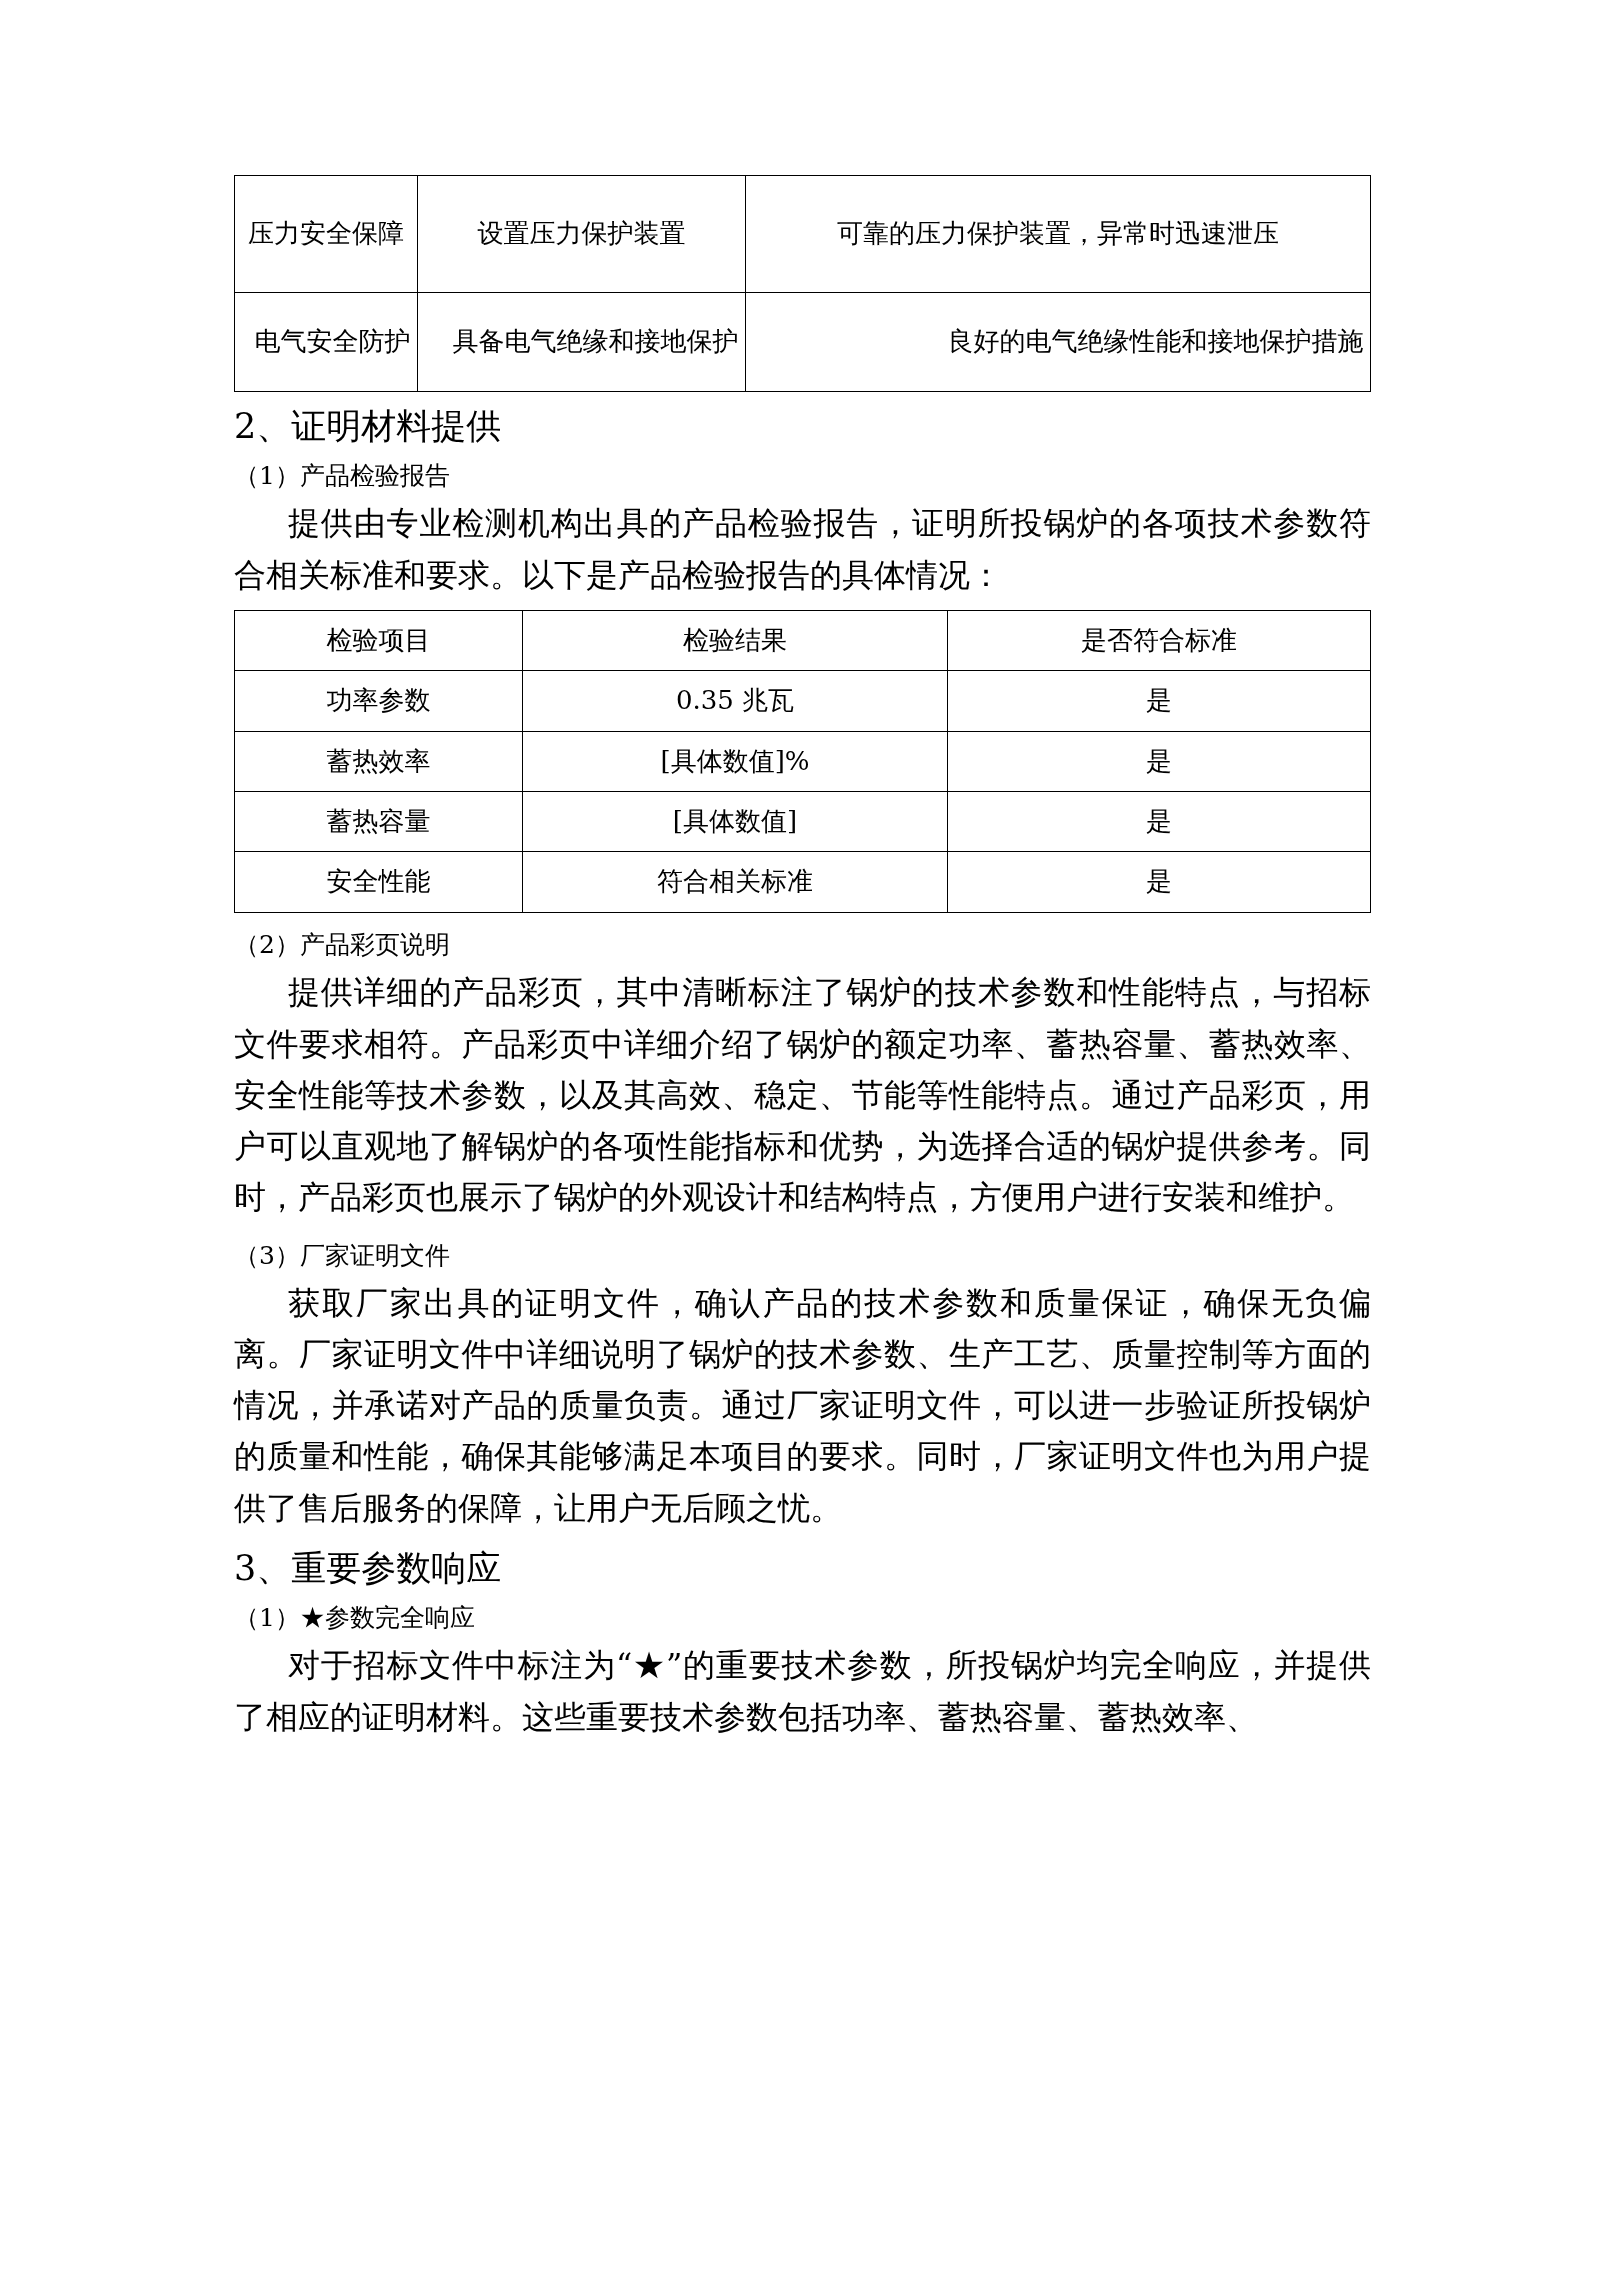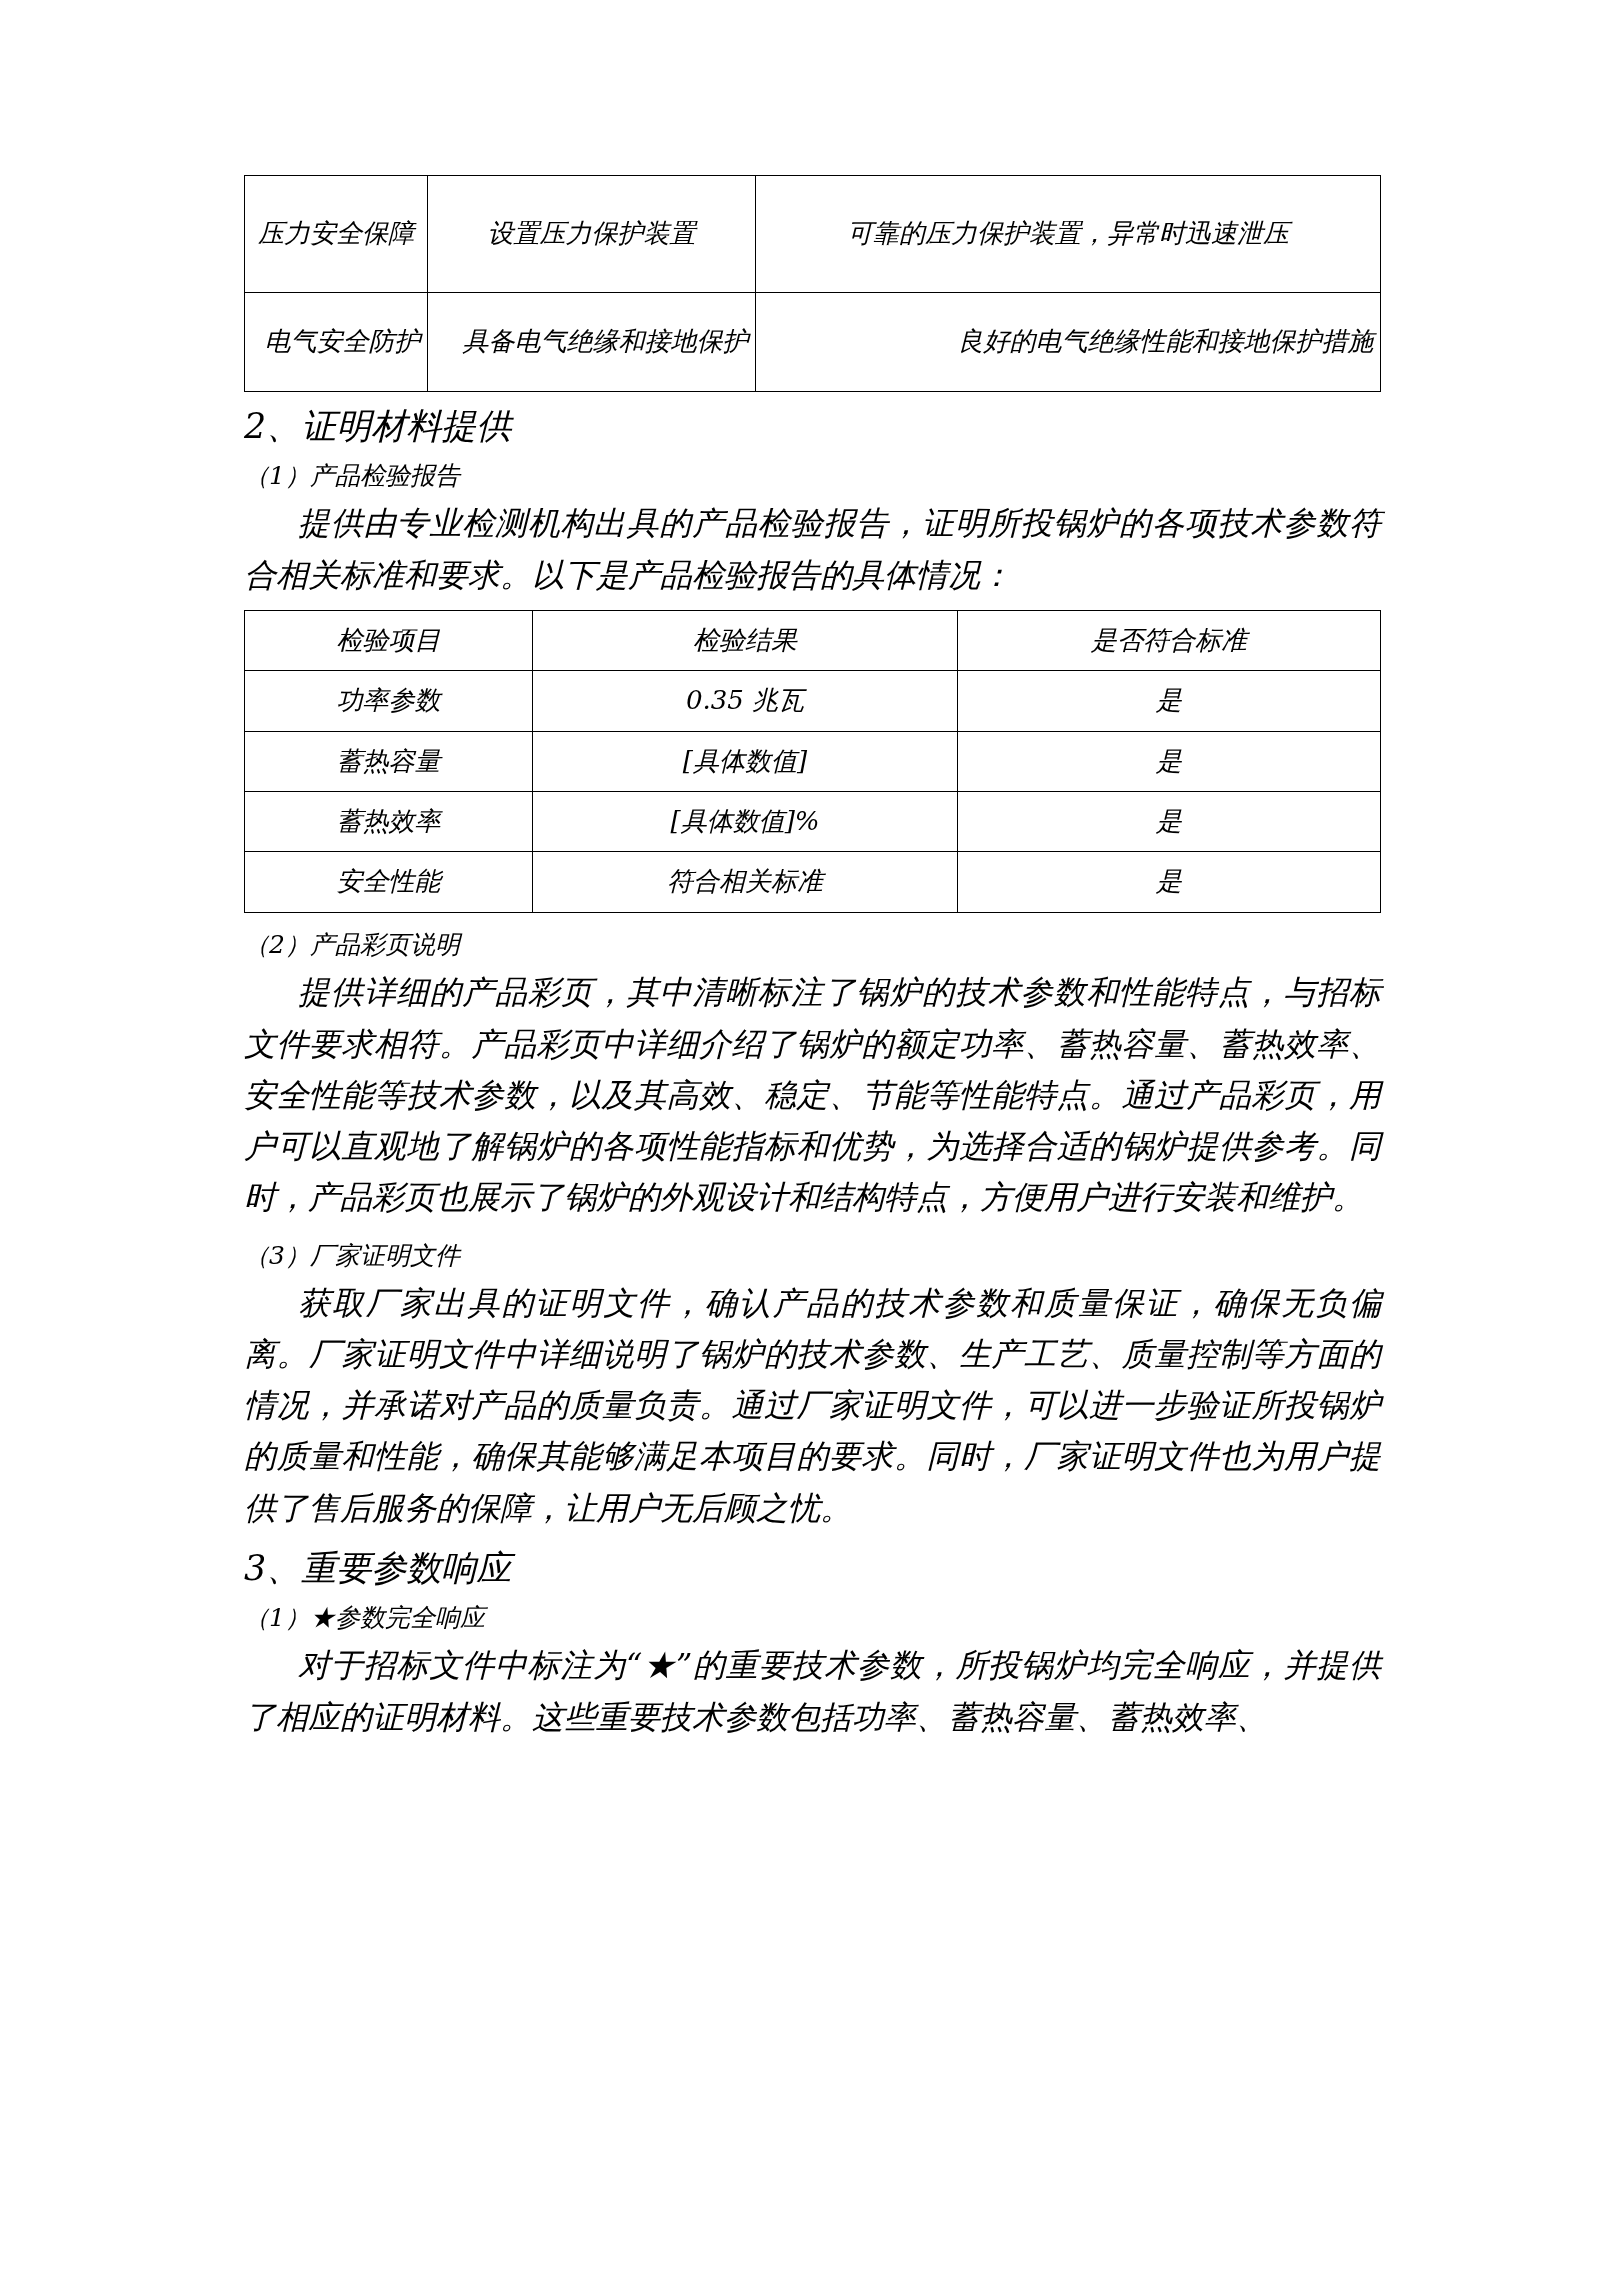--- a/index.html
+++ b/index.html
@@ -12,24 +12,23 @@
     width: 1623px;
     height: 2295px;
     background: #ffffff;
     margin: 0 auto;
     overflow: hidden;
     font-family: "DejaVu Serif", "Liberation Serif", serif;
     color: #000000;
   }
   .content {
     position: absolute;
-    left: 244px;
+    left: 234px;
     top: 175px;
     width: 1137px;
-    font-style: italic;
   }
 
   
   table.doc-table {
     width: 1137px;
     border-collapse: collapse;
     table-layout: fixed;
     margin: 0 0 0 0;
   }
   table.doc-table td {
@@ -128,27 +127,27 @@
           <td>检验项目</td>
           <td>检验结果</td>
           <td>是否符合标准</td>
         </tr>
         <tr>
           <td>功率参数</td>
           <td>0.35 兆瓦</td>
           <td>是</td>
         </tr>
         <tr>
-          <td>蓄热容量</td>
-          <td>[具体数值]</td>
+          <td>蓄热效率</td>
+          <td>[具体数值]%</td>
           <td>是</td>
         </tr>
         <tr>
-          <td>蓄热效率</td>
-          <td>[具体数值]%</td>
+          <td>蓄热容量</td>
+          <td>[具体数值]</td>
           <td>是</td>
         </tr>
         <tr>
           <td>安全性能</td>
           <td>符合相关标准</td>
           <td>是</td>
         </tr>
       </tbody>
     </table>
 

